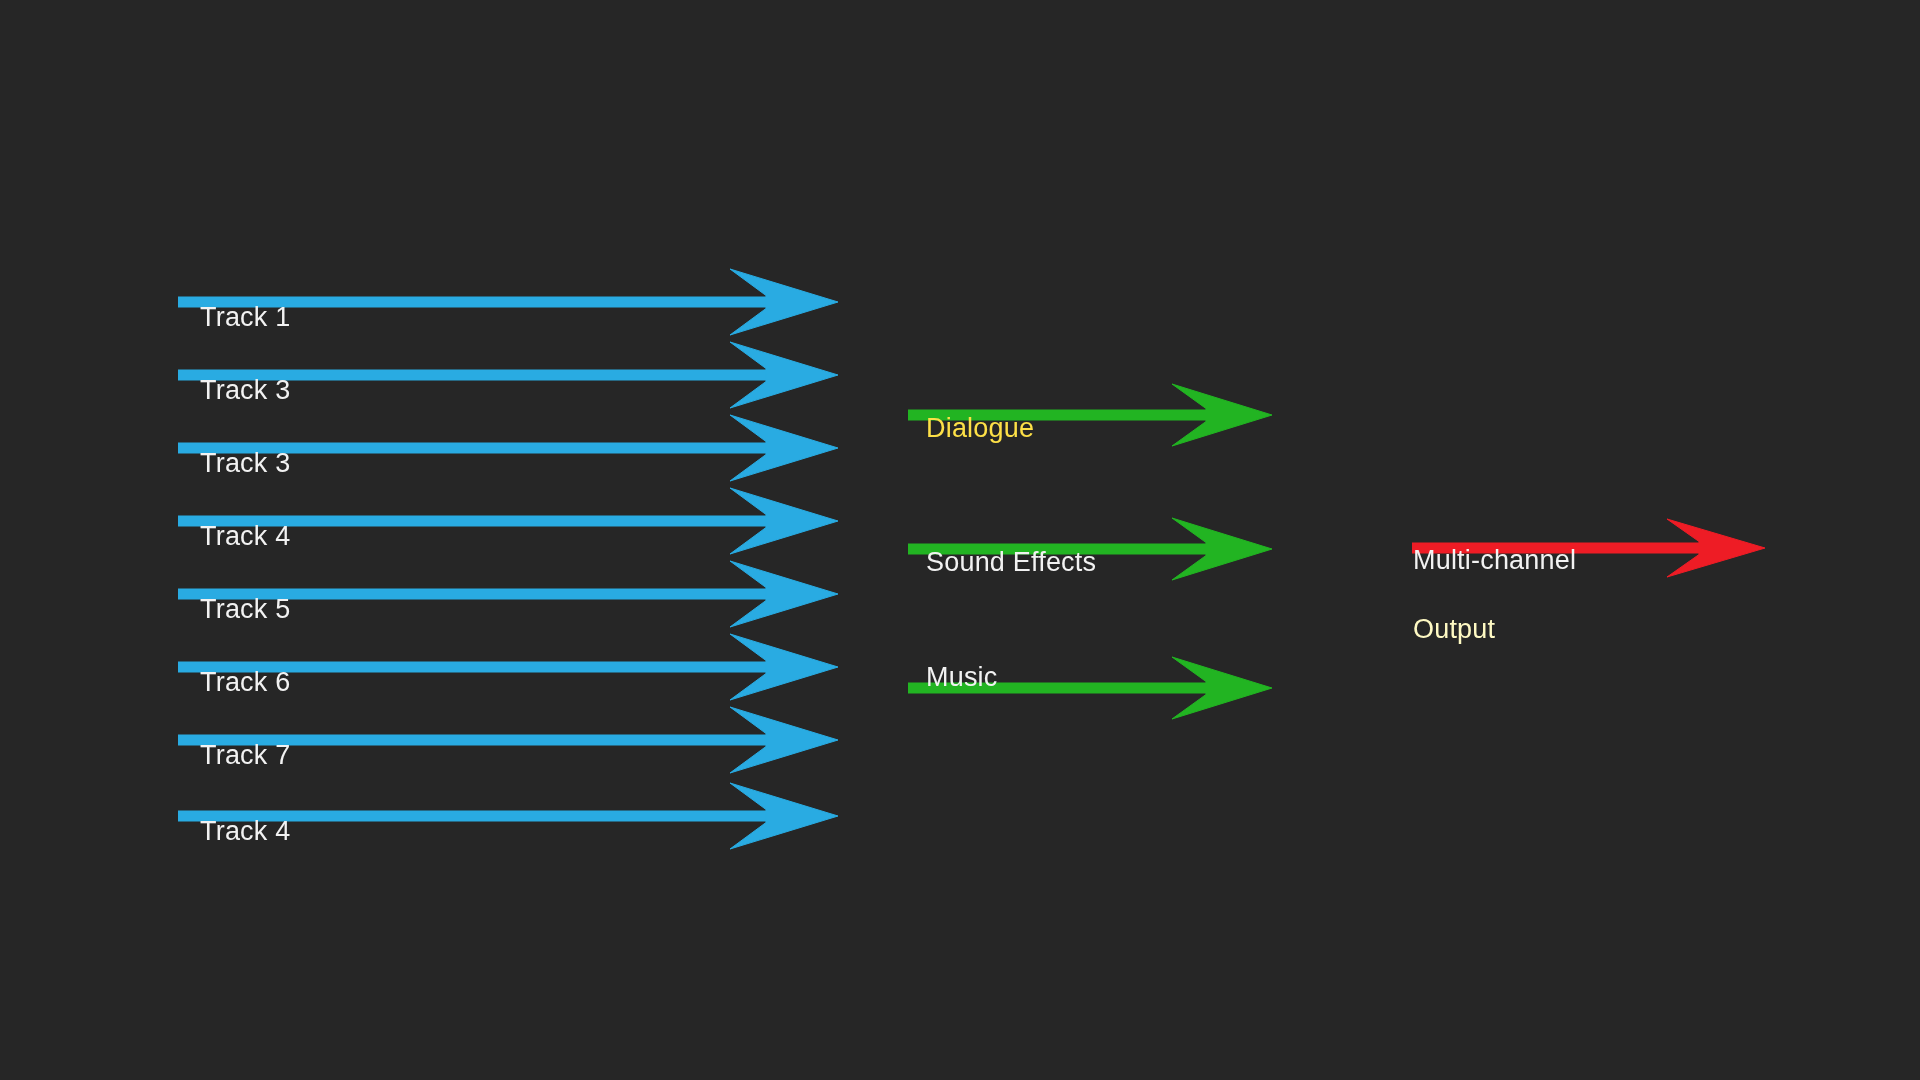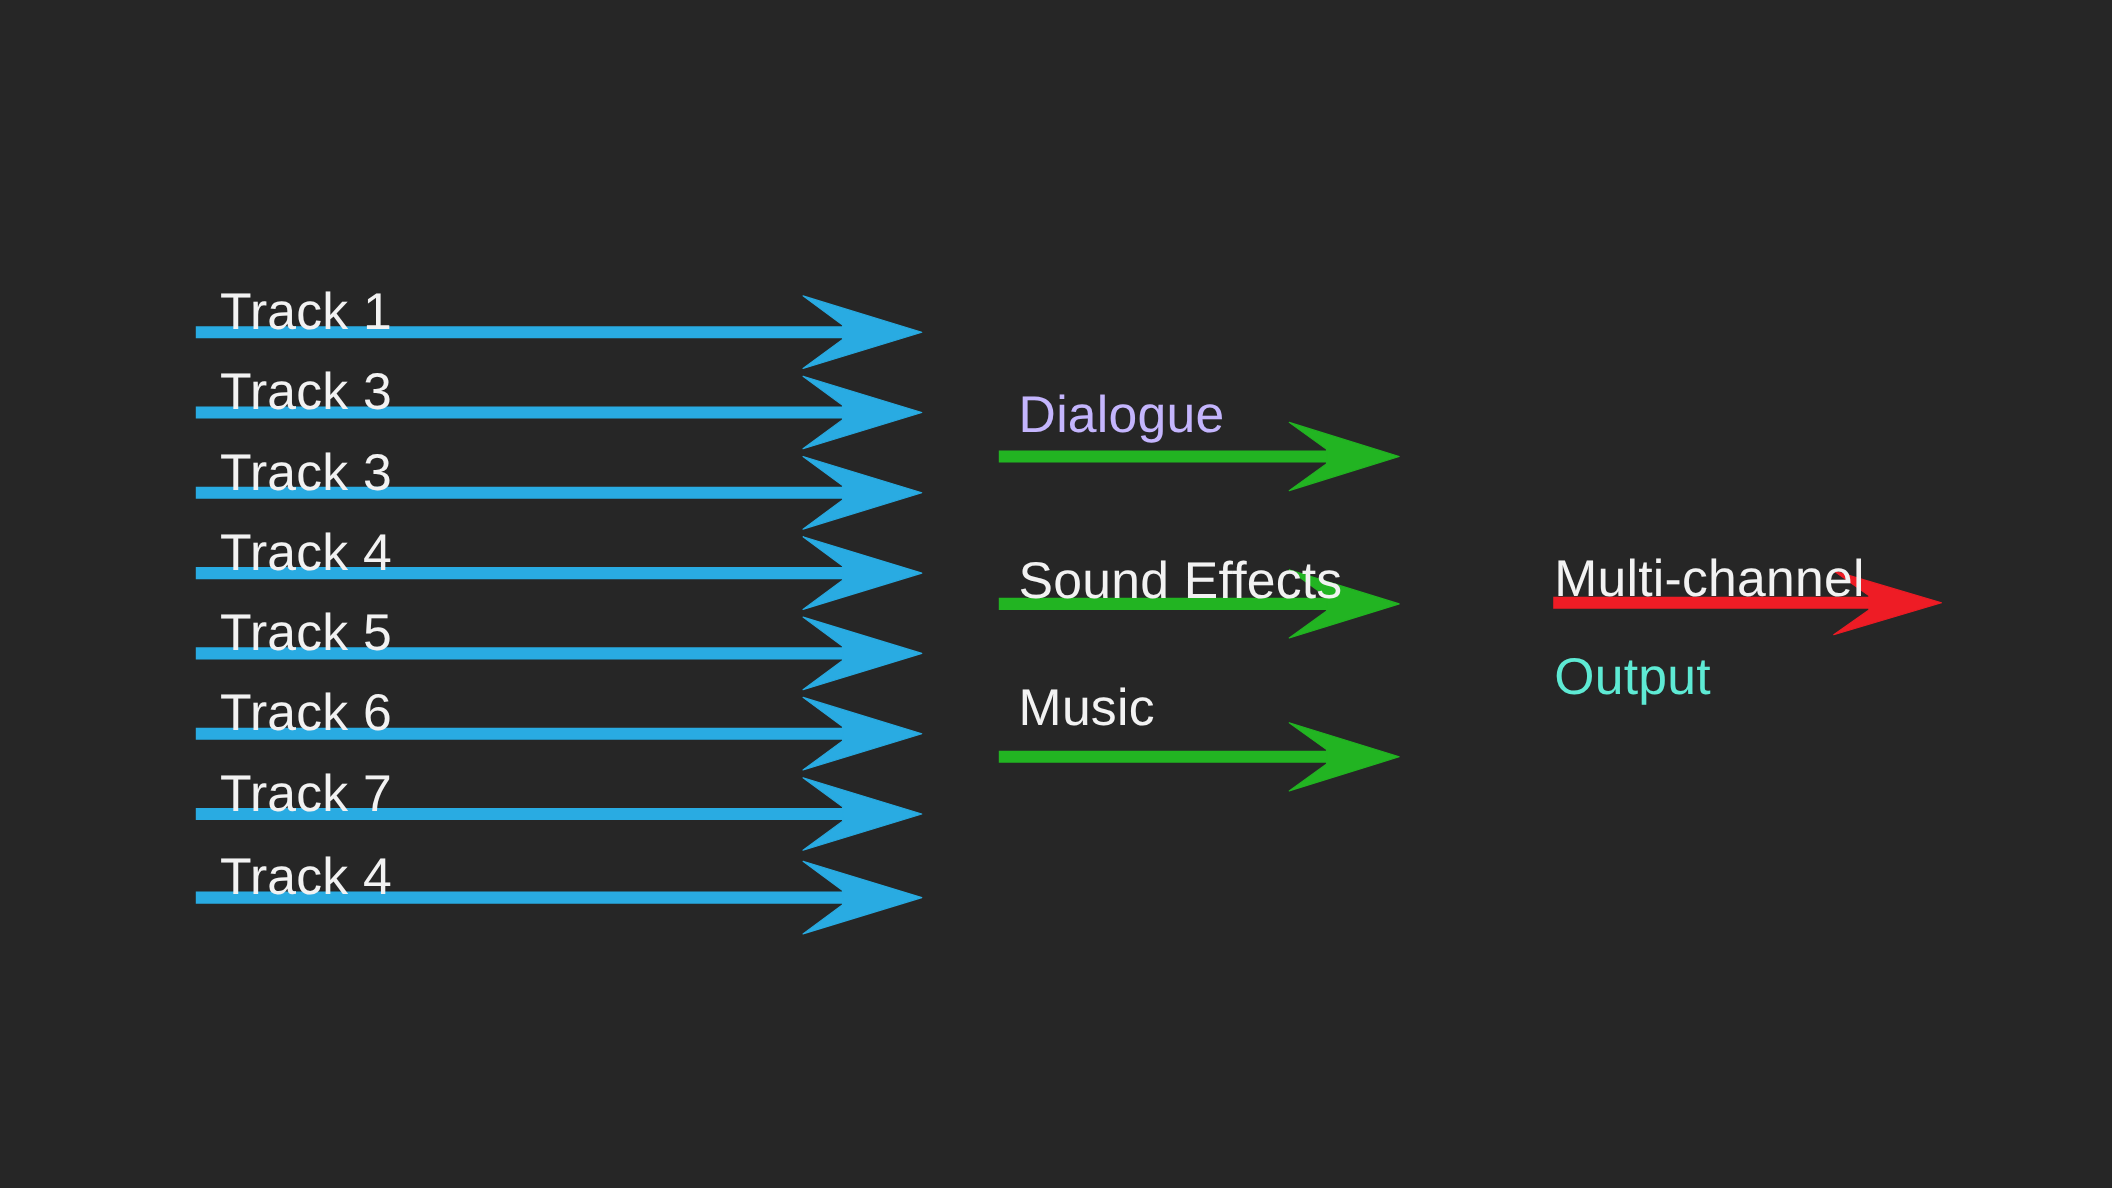--- a/index.html
+++ b/index.html
@@ -14,25 +14,26 @@
     background: #262626;
     overflow: hidden;
     font-family: "Liberation Sans", sans-serif;
   }
   .arrow-row {
     position: absolute;
   }
   .arrow-label {
     position: absolute;
     color: #f2f2f2;
-    font-size: 47px;
+    font-size: 27px;
     font-weight: 400;
     letter-spacing: 0.2px;
     white-space: nowrap;
     line-height: 1.08;
+    margin-top: 45px;
     -webkit-font-smoothing: antialiased;
   }
   .arrow-svg {
     position: absolute;
     display: block;
     overflow: visible;
   }
 </style>
 </head>
 <body>
@@ -92,21 +93,21 @@
         <path d="M 0 32.5 L 594 32.5 L 594 43.5 L 0 43.5 Z" fill="#29abe2"></path>
         <path d="M 660 38 L 552 5 L 588 31.5 L 588 44.5 L 552 71 Z" fill="#29abe2" stroke="#29abe2" stroke-width="1" stroke-linejoin="round"></path>
       </svg>
       <div class="arrow-label" style="left: 200px; top: 772px; color: rgb(242, 242, 242);">Track 4</div>
     </div>
     <div class="arrow-row" style="left: 0px; top: 0px;">
       <svg class="arrow-svg" width="370" height="72" viewBox="0 0 370 72" style="left: 908px; top: 379px;">
         <path d="M 0 30.5 L 304 30.5 L 304 41.5 L 0 41.5 Z" fill="#22b422"></path>
         <path d="M 364 36 L 264 5 L 298 29.5 L 298 42.5 L 264 67 Z" fill="#22b422" stroke="#22b422" stroke-width="1" stroke-linejoin="round"></path>
       </svg>
-      <div class="arrow-label" style="left: 926px; top: 352px; color: #c4b5fd;">Dialogue</div>
+      <div class="arrow-label" style="left: 926px; top: 369px; color: #fde047;">Dialogue</div>
     </div>
     <div class="arrow-row" style="left: 0px; top: 0px;">
       <svg class="arrow-svg" width="370" height="72" viewBox="0 0 370 72" style="left: 908px; top: 513px;">
         <path d="M 0 30.5 L 304 30.5 L 304 41.5 L 0 41.5 Z" fill="#22b422"></path>
         <path d="M 364 36 L 264 5 L 298 29.5 L 298 42.5 L 264 67 Z" fill="#22b422" stroke="#22b422" stroke-width="1" stroke-linejoin="round"></path>
       </svg>
       <div class="arrow-label" style="left: 926px; top: 503px; color: rgb(242, 242, 242);">Sound Effects</div>
     </div>
     <div class="arrow-row" style="left: 0px; top: 0px;">
       <svg class="arrow-svg" width="370" height="72" viewBox="0 0 370 72" style="left: 908px; top: 652px;">
@@ -114,15 +115,15 @@
         <path d="M 364 36 L 264 5 L 298 29.5 L 298 42.5 L 264 67 Z" fill="#22b422" stroke="#22b422" stroke-width="1" stroke-linejoin="round"></path>
       </svg>
       <div class="arrow-label" style="left: 926px; top: 618px; color: rgb(242, 242, 242);">Music</div>
     </div>
     <div class="arrow-row" style="left: 0px; top: 0px;">
       <svg class="arrow-svg" width="359" height="68" viewBox="0 0 359 68" style="left: 1412px; top: 514px;">
         <path d="M 0 28.5 L 293 28.5 L 293 39.5 L 0 39.5 Z" fill="#ee1c25"></path>
         <path d="M 353 34 L 255 5 L 287 27.5 L 287 40.5 L 255 63 Z" fill="#ee1c25" stroke="#ee1c25" stroke-width="1" stroke-linejoin="round"></path>
       </svg>
       <div class="arrow-label" style="left: 1413px; top: 501px; color: rgb(242, 242, 242);">Multi-channel</div>
-      <div class="arrow-label" style="left: 1413px; top: 590px; color: #5eead4;">Output</div>
+      <div class="arrow-label" style="left: 1413px; top: 570px; color: #fef9c3;">Output</div>
     </div>
   </div>
 
 </body></html>

